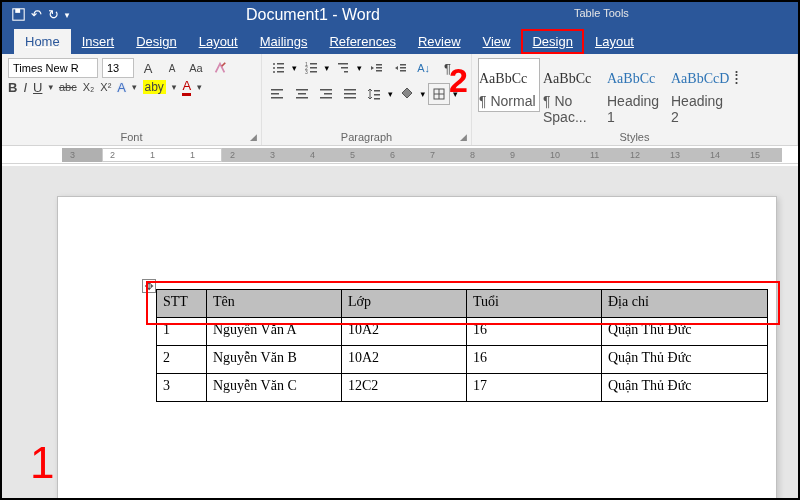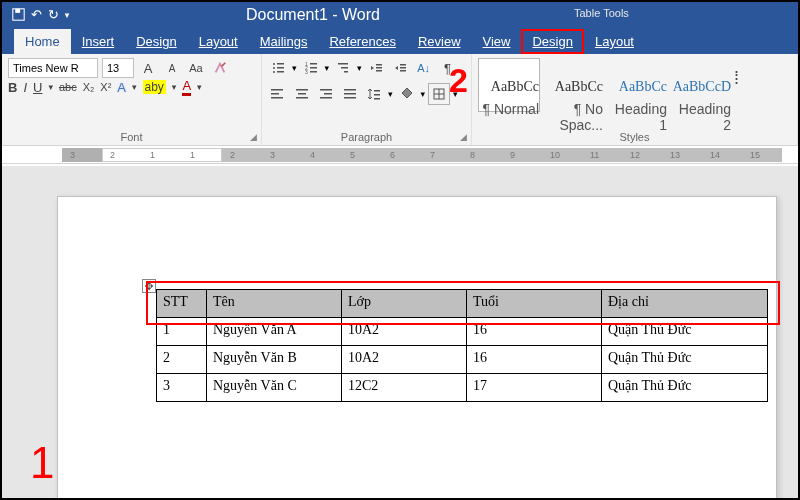--- a/index.html
+++ b/index.html
@@ -28,21 +28,21 @@
   .font-size { width: 32px; height: 20px; border: 1px solid #c0c0c0; font-size: 11px; padding: 2px 4px; background: #fff; }
   .btn { width: 20px; height: 20px; display: inline-flex; align-items: center; justify-content: center; color: #444; }
   .font-row2 { display: flex; align-items: center; gap: 6px; }
   .font-row2 span { font-size: 13px; color: #444; }
 
   .para-row { display: flex; align-items: center; gap: 4px; margin-bottom: 6px; }
   .para-row .btn { width: 20px; height: 20px; }
   .borderbtn { outline: 1px solid #b0b0b0; }
 
   .styles-wrap { display: flex; gap: 2px; padding-right: 8px; }
-  .style-box { width: 62px; height: 54px; border: 1px solid transparent; text-align: right; padding-top: 20px; }
+  .style-box { width: 62px; height: 54px; border: 1px solid transparent; text-align: left; padding-top: 12px; }
   .style-box.sel { border: 1px solid #b5b5b5; background: #fff; }
   .style-prev { font-size: 14px; color: #333; font-family: "Times New Roman", serif; }
   .style-name { font-size: 14px; color: #555; margin-top: 6px; }
   .style-prev.blue { color: #2e74b5; }
 
   .annot2 { position: absolute; top: 59px; left: 447px; font: bold 34px Arial; color: #ff0000; z-index: 50; }
   .annot1 { position: absolute; top: 272px; left: 28px; font: 500 44px Arial; color: #ff0000; z-index: 50; }
 
   .ruler { height: 18px; background: #fff; border-bottom: 1px solid #d4d4d4; position: relative; overflow: hidden; }
   .ruler-inner { position: absolute; left: 60px; right: 0; top: 0; height: 18px; display: flex; align-items: center; font-size: 9px; color: #777; }

